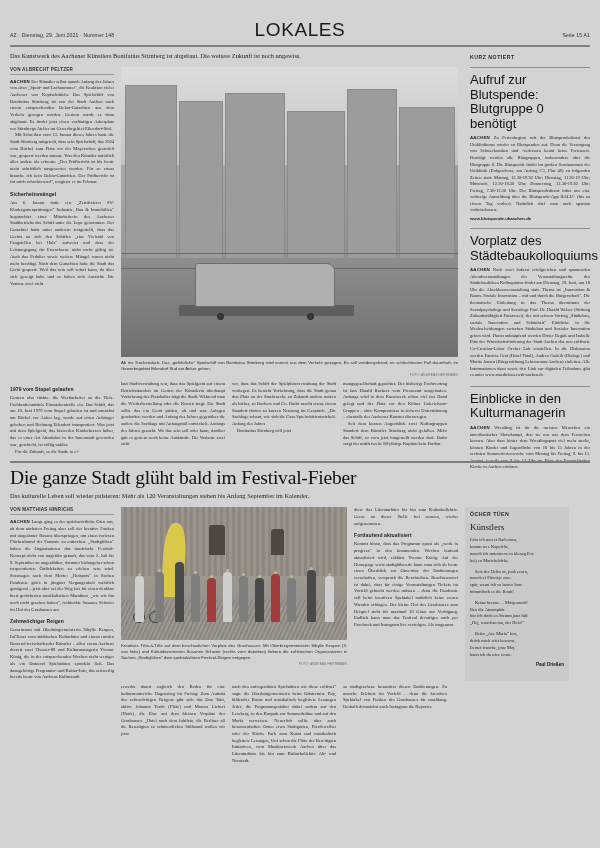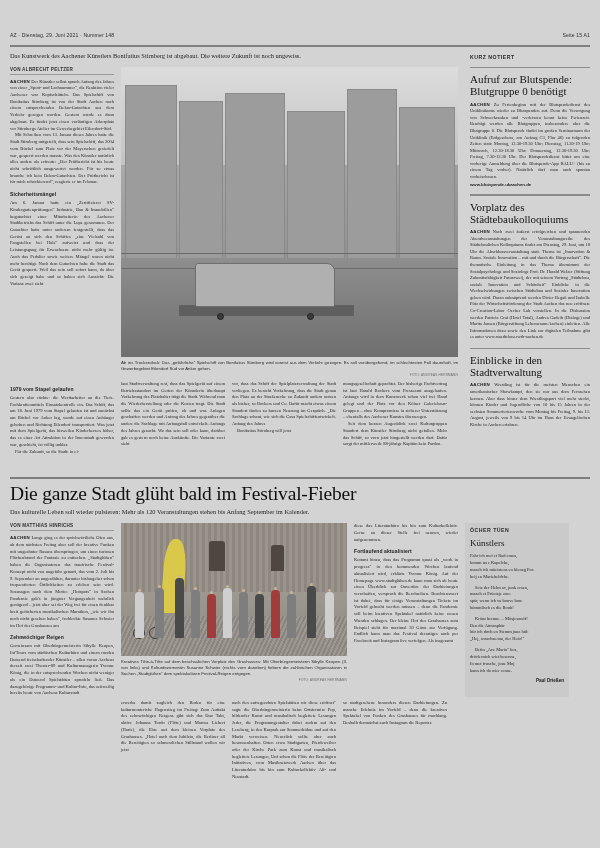--- a/index.html
+++ b/index.html
@@ -125,35 +125,35 @@
     text-align: right; margin-top: 1px;
   }
 
   
   .rail {
     position: absolute; right: 10px; top: 54px;
     width: 120px;
   }
   .rail-sep { height: 1.1px; background:#8c8c8c; margin: 7px 0 5px; }
   .rail h3 {
-    font-family: Liberation Serif, serif;
-    font-weight: 400; font-size: 11px; line-height: 1.12;
+    font-family: Liberation Sans, sans-serif;
+    font-weight: 400; font-size: 13px; line-height: 1.12;
     margin: 4px 0 4px 0; color:#121212;
   }
   .rail p {
     margin:0; font-size:4.5px; line-height:1.46; text-align:justify; color:#242424;
     hyphens:auto; -webkit-hyphens:auto;
   }
   .weblink {
     font-family: "Liberation Sans", sans-serif;
     font-weight:700; font-size:4.3px; color:#1d1d1d; margin-top:2px; word-break:break-all;
   }
 
   
-  .art2 { position: relative; margin-top: 22px; }
+  .art2 { position: relative; margin-top: 6px; }
   .rule-mid { height: 1.3px; background: #7d7d7d; margin-bottom: 5px; }
   h2.headline2 {
     font-family: "Liberation Serif", serif;
     font-weight: 400; font-size: 19.5px; line-height: 1.06;
     margin: 2px 0 4px 0; letter-spacing: -.2px; color:#101010;
   }
   .art2-body { display: flex; gap: 7px; }
 
   .photo2 { position:relative; overflow:hidden;
     background: linear-gradient(180deg,#b4b0a8 0%,#a09b92 45%,#8b8680 100%); }
@@ -198,38 +198,39 @@
   .poem .stanza { margin-bottom: 4px; }
   .rail-shade { background:#cacaca; }
 </style>
 </head>
 <body>
 
 <div class="page">
 
   <div class="masthead">
     <div class="masthead-left">AZ · Dienstag, 29. Juni 2021 · Nummer 148</div>
+    <div class="masthead-center">LOKALES</div>
     <div class="masthead-right">Seite 15 A1</div>
   </div>
   <div class="rule-top"></div>
 
   <div class="rail">
     <div class="kicker">KURZ NOTIERT</div>
     <div class="rail-sep"></div>
 
     <h3>Aufruf zur Blutspende: Blutgruppe 0 benötigt</h3>
     <p><span class="place">AACHEN</span> <span>Zu Ferienbeginn ruft der Blutspendedienst des Uniklinikums wieder zu Blutspenden auf. Denn die Versorgung von Schwerkranken und -verletzten kennt keine Ferienzeit. Benötigt werden alle Blutgruppen, insbesondere aber die Blutgruppe 0. Die Blutspende findet im großen Seminarraum der Uniklinik (Erdgeschoss, am Aufzug C3, Flur 46) zu folgenden Zeiten statt: Montag, 12.30-19.30 Uhr; Dienstag, 11.30-19 Uhr; Mittwoch, 12.30-18.30 Uhr; Donnerstag, 12.30-19.30 Uhr; Freitag, 7.30-12.30 Uhr. Der Blutspendedienst bittet um eine vorherige Anmeldung über die Blutspende-App BALU+ (bis zu einem Tag vorher). Natürlich darf man auch spontan vorbeischauen.</span></p>
     <div class="weblink">www.blutspende.ukaachen.de</div>
 
     <div class="rail-sep"></div>
     <h3>Vorplatz des Städtebaukolloquiums</h3>
     <p><span class="place">AACHEN</span> <span>Nach zwei äußerst erfolgreichen und spannenden Abendveranstaltungen der Veranstaltungsreihe des Städtebaulichen Kolloquiums findet am Dienstag, 29. Juni, um 18 Uhr die Abschlussveranstaltung statt. Thema ist „Innovation &amp; Raum. Soziale Innovation – mit und durch die Bürgerschaft“. Die thematische Einleitung in das Thema übernimmt der Sozialpsychologe und Soziologe Prof. Dr. Harald Welzer (Stiftung Zukunftsfähigkeit Futurzwei), der mit seinem Vortrag „Städtebau, soziale Innovation und Schönheit“ Einblicke in die Wechselwirkungen zwischen Städtebau und Sozialer Innovation geben wird. Daran anknüpfend werden Divier Begaß und Isabelle Pütz der Wirtschaftsförderung der Stadt Aachen das neu eröffnete Co-Creation-Labor Oecher Lab vorstellen. In die Diskussion werden Patricia Graf (Hotel Total), Andrea Gadeib (Dialoge) und Marita Jansen (Bürgerstiftung Lebensraum Aachen) einleiten. Alle Informationen dazu sowie den Link zur digitalen Teilnahme gibt es unter www.staedtebau.rwth-aachen.de</span></p>
 
     <div class="rail-sep"></div>
-    <h3>Einblicke in den Stadtverwaltung</h3>
+    <h3>Einblicke in den Kulturmanagerin</h3>
     <p><span class="place">AACHEN</span> <span>Wrestling ist für die meisten Menschen ein amerikanischer Showkampf, den sie nur aus dem Fernsehen kennen. Aber dass hinter dem Wrestlingsport viel mehr steckt, können Kinder und Jugendliche von 10 bis 15 Jahren in der sechsten Sommerferienwoche vom Montag bis Freitag, 9. bis 13. August, jeweils von 9 bis 14 Uhr im Haus der Evangelischen Kirche in Aachen erfahren.</span></p>
   </div>
 
   <div class="art1">
     <div class="art1-main">
       <div class="standfirst">Das Kunstwerk des Aachener Künstlers Bonifatius Stirnberg ist abgebaut. Die weitere Zukunft ist noch ungewiss.</div>
     </div>
 
     <div class="art1-body">
 

